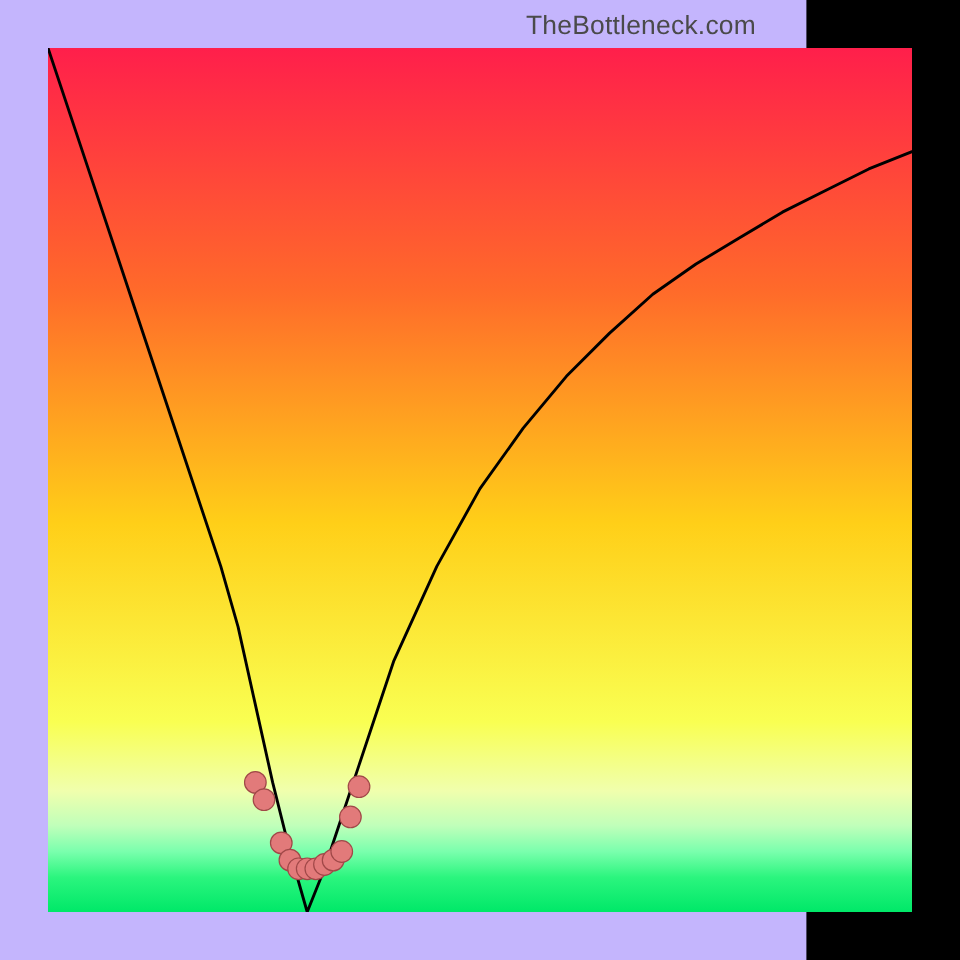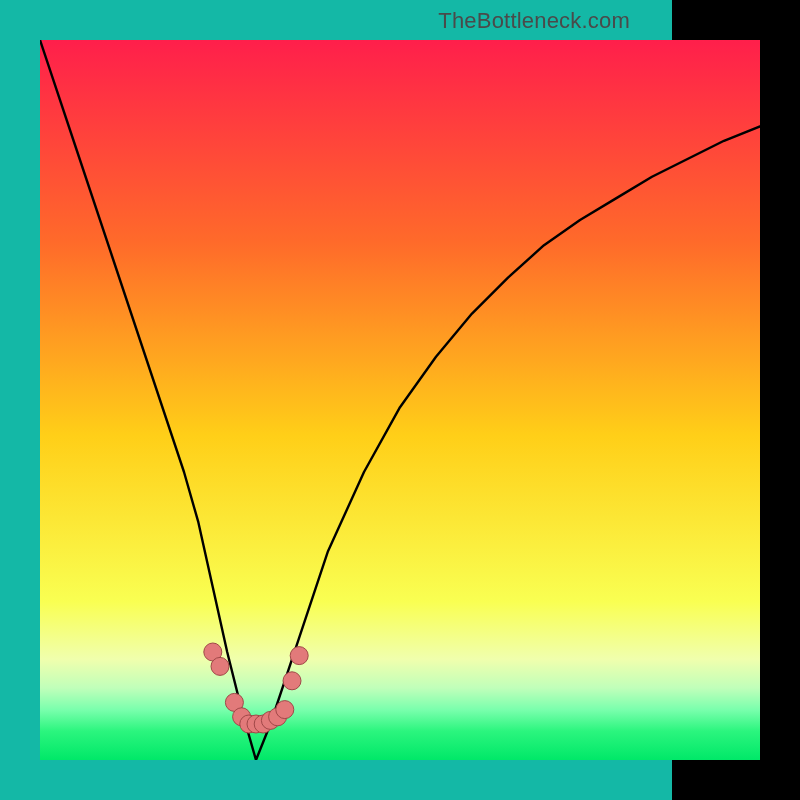--- a/index.html
+++ b/index.html
@@ -7,21 +7,21 @@
     padding: 0;
     width: 800px;
     height: 800px;
     background: #000000;
     overflow: hidden;
   }
   .frame {
     position: relative;
     width: 672px;
     height: 800px;
-    background: #14b8a6;
+    background: #c4b5fd;
   }
   .plot-area {
     position: absolute;
     left: 40px;
     top: 40px;
     width: 720px;
     height: 720px;
     overflow: hidden;
   }
   .gradient-bg {

